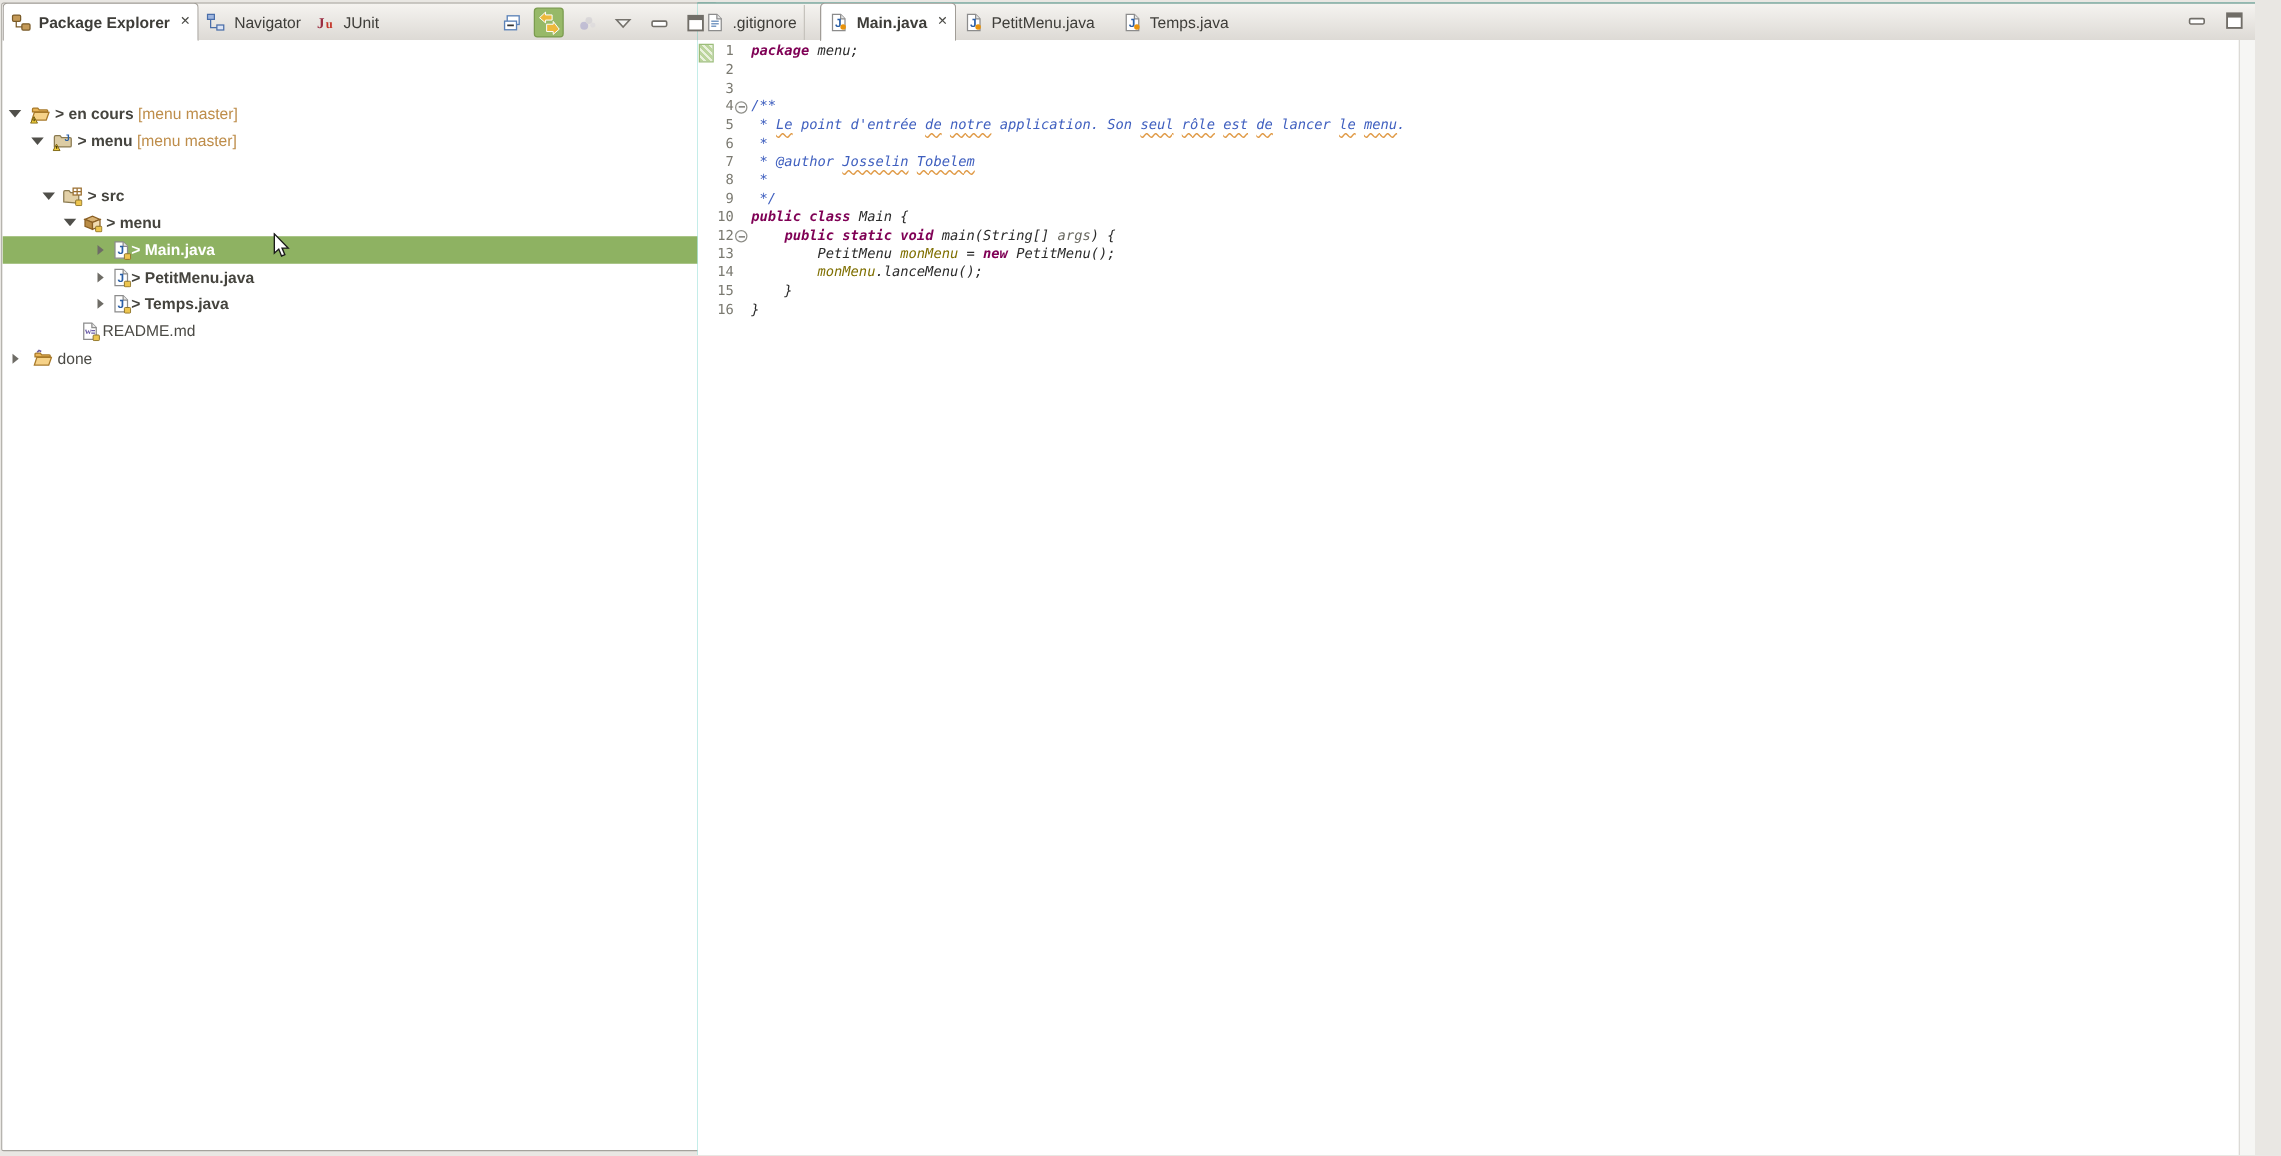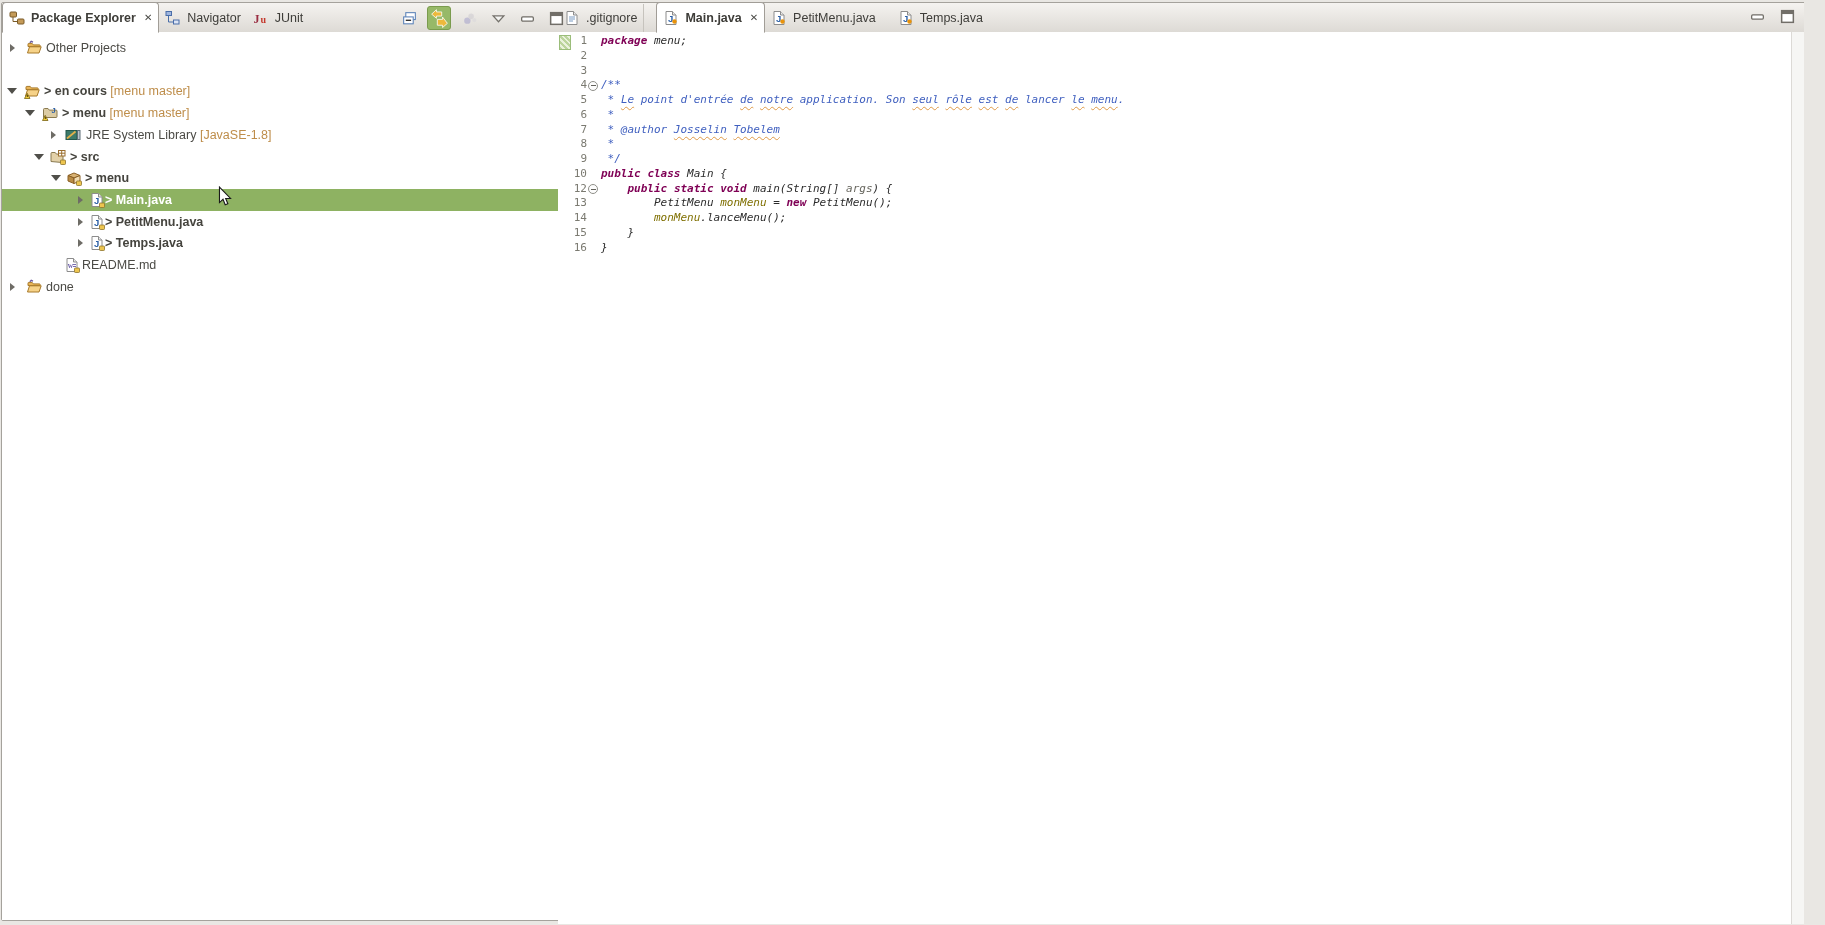--- a/index.html
+++ b/index.html
@@ -145,31 +145,20 @@
           </svg>
         </span>
       <span class="tbtn">
           <svg viewBox="0 0 16 16">
             <rect x="2.5" y="2.5" width="11" height="11" fill="#FFFFFF" stroke="#716E68" stroke-width="1.4"></rect>
             <rect x="2.5" y="2.5" width="11" height="3.2" fill="#716E68"></rect>
           </svg>
         </span>
     </div>
     <div id="tree">
-        <div class="trow" style="top: 5px;">
-          <span class="arr collapsed" style="left: 8px;"></span>
-          <span class="ticon" style="left: 24px;">
-            <svg viewBox="0 0 16 16">
-              <path d="M2 6.5 V4.2 q0-.8.8-.8 h3.4 l1.2 1.5 h6 q.8 0 .8.8 v.8Z" fill="#E9B558" stroke="#A87A2A"></path>
-              <path d="M1.5 13 L3.5 6.8 H15.2 L13 13Z" fill="#F6D288" stroke="#A87A2A"></path>
-              <path d="M3.8 2.8 L5.2 1.4 L7 2.2" fill="none" stroke="#6B5B9E" stroke-width="1.3"></path>
-            </svg>
-          </span>
-          <span class="tlabel" style="left: 44px;">Other Projects</span>
-        </div>
         <div class="trow" style="top: 48.4px;">
           <span class="arr expanded" style="left: 5px;"></span>
           <span class="ticon" style="left: 22px;">
             <svg viewBox="0 0 16 16">
               <path d="M2 6.5 V4.2 q0-.8.8-.8 h3.4 l1.2 1.5 h6 q.8 0 .8.8 v.8Z" fill="#E9B558" stroke="#A87A2A"></path>
               <path d="M1.5 13 L3.5 6.8 H15.2 L13 13Z" fill="#F6D288" stroke="#A87A2A"></path>
               <path d="M0.5 15.5 L3.2 10.3 L6 15.5Z" fill="#F2CE3C" stroke="#7A6414" stroke-width="0.8"></path>
               <rect x="2.8" y="11.8" width="1" height="2.2" fill="#4A3A08"></rect>
             </svg>
           </span>
@@ -179,31 +168,20 @@
           <span class="arr expanded" style="left: 23px;"></span>
           <span class="ticon" style="left: 40px;">
             <svg viewBox="0 0 16 16">
               <path d="M1.5 12.5 V4.5 q0-1 1-1 h3.5 l1.3 1.6 H14 q1 0 1 .9 v5.5 q0 1-1 1Z" fill="#DCCCA4" stroke="#8A7A50"></path>
               <text x="9.5" y="7.5" font-size="7.5" font-weight="bold" fill="#2B5FA6" font-family="sans-serif">J</text>
               <path d="M0.5 15.5 L3.2 10.3 L6 15.5Z" fill="#F2CE3C" stroke="#7A6414" stroke-width="0.8"></path>
               <rect x="2.8" y="11.8" width="1" height="2.2" fill="#4A3A08"></rect>
             </svg>
           </span>
           <span class="tlabel b" style="left: 60px;">&gt; menu<span class="dec"> [menu master]</span></span>
-        </div>
-        <div class="trow" style="top: 91.8px;">
-          <span class="arr collapsed" style="left: 49px;"></span>
-          <span class="ticon" style="left: 63px;">
-            <svg viewBox="0 0 16 16">
-              <rect x="1" y="3.5" width="11" height="9" fill="#3D7A6A" stroke="#24584C"></rect>
-              <rect x="12.5" y="3.5" width="2.5" height="9" fill="#B9C5CC" stroke="#5E6E78"></rect>
-              <path d="M2 11.5 L10.5 4.5" stroke="#E3B04A" stroke-width="1.7"></path>
-            </svg>
-          </span>
-          <span class="tlabel" style="left: 84px;">JRE System Library<span class="dec"> [JavaSE-1.8]</span></span>
         </div>
         <div class="trow" style="top: 113.5px;">
           <span class="arr expanded" style="left: 32px;"></span>
           <span class="ticon" style="left: 48px;">
             <svg viewBox="0 0 16 16">
               <path d="M1 12.5 V4.5 q0-1 1-1 h3.2 l1.3 1.6 H12 q1 0 1 .9 v6.5 q0 1-1 1Z" fill="#E3D1A8" stroke="#8A7A50"></path>
               <rect x="8.5" y="1.5" width="6.5" height="5.5" fill="#FFFFFF" stroke="#9A6E2E"></rect>
               <path d="M11.7 1.5 v5.5 M8.5 4.2 h6.5" stroke="#9A6E2E" fill="none"></path>
               <rect x="10.5" y="11" width="5" height="4.5" rx="0.8" fill="#EDC54F" stroke="#8E742C" stroke-width="0.8"></rect>
             </svg>

